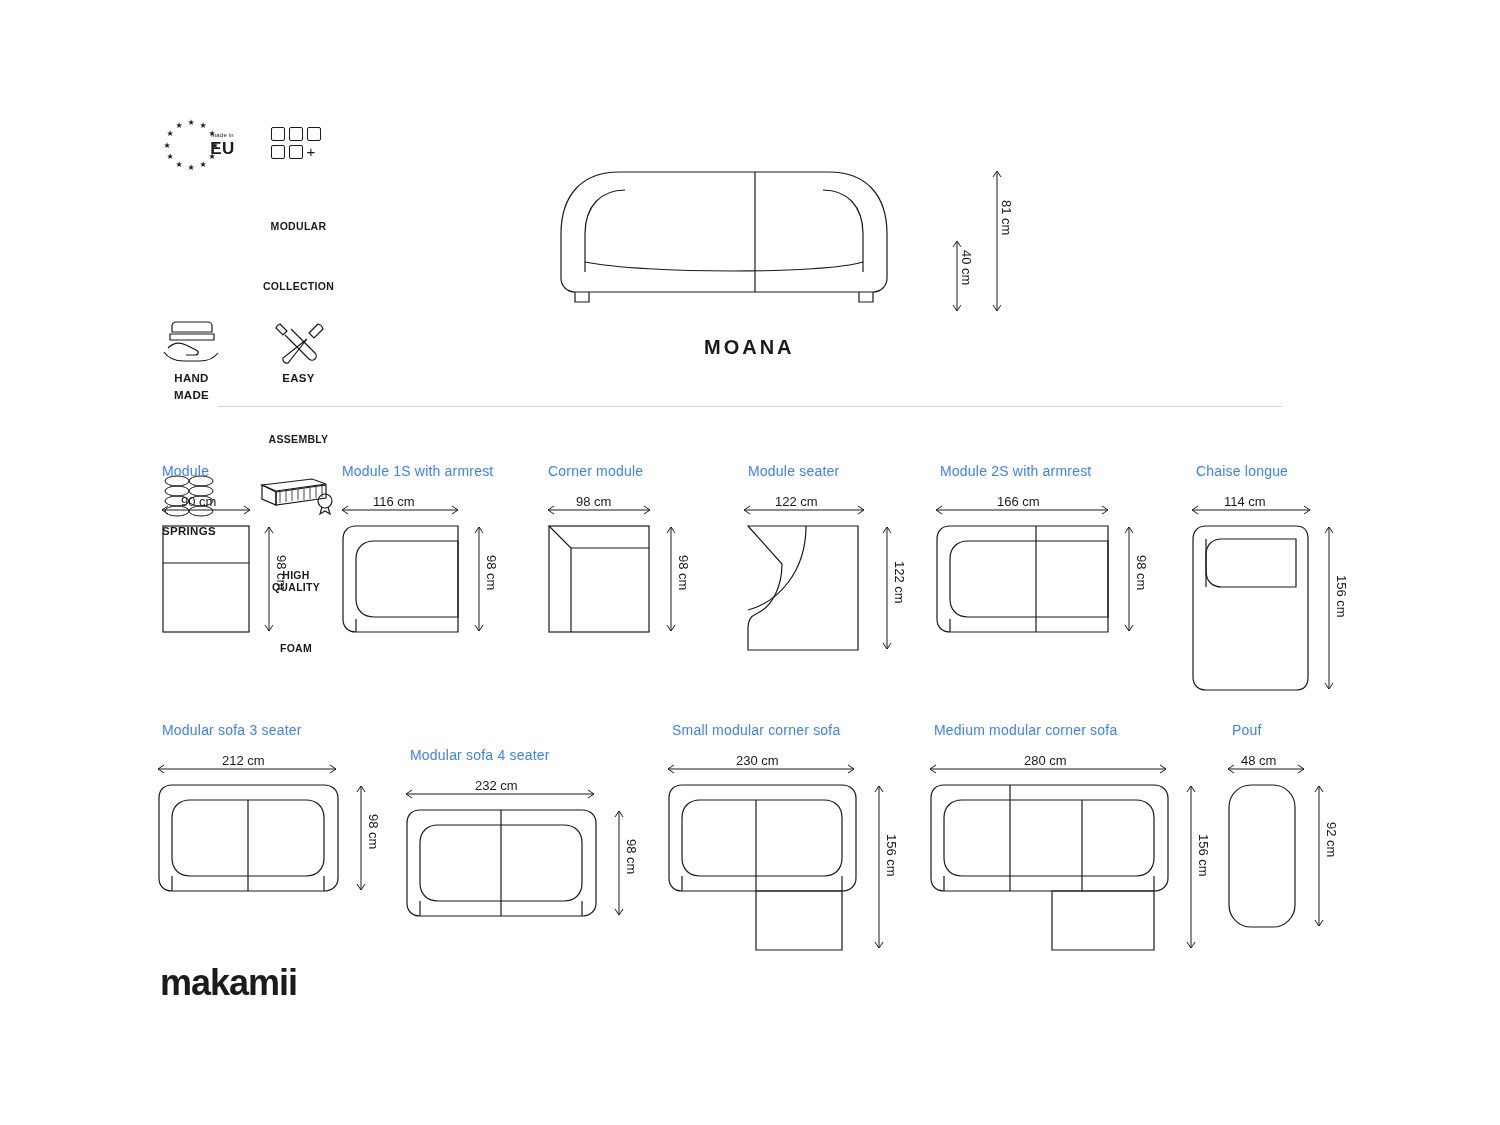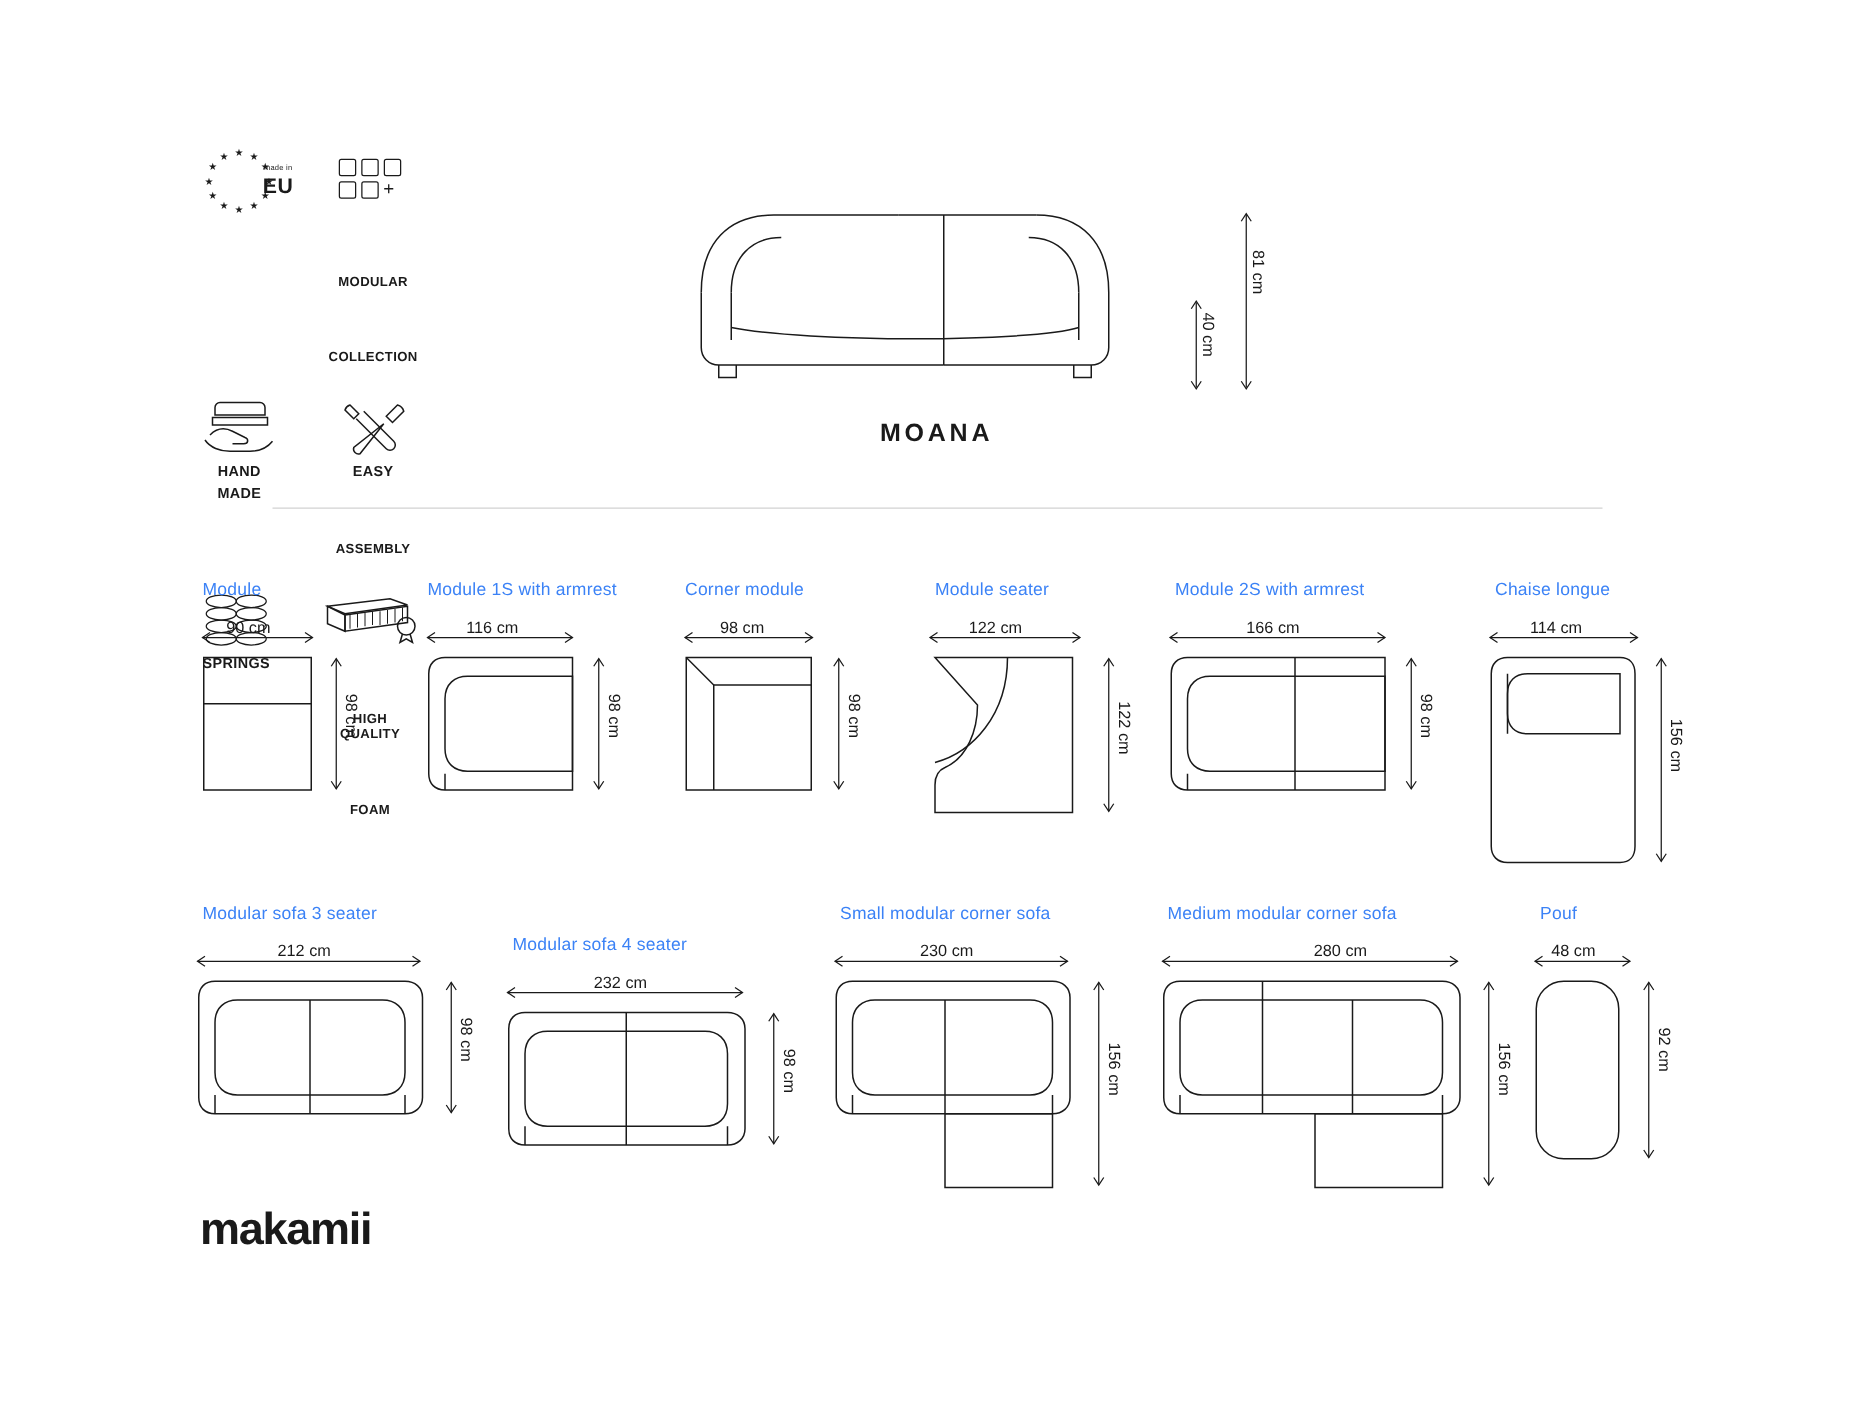--- a/index.html
+++ b/index.html
@@ -420,21 +420,21 @@
     <div class="dim-v" style="left:212px; top:112px;">156 cm</div>
   </div>
 
   <div class="item" style="left:934px; top:722px;">
     <div class="item-label">Medium modular corner sofa</div>
     <svg style="position:absolute; left:-8px; top:38px;" width="244" height="18" viewBox="0 0 244 18">
       <line class="ln-thin" x1="4" y1="9" x2="240" y2="9"></line>
       <path class="ln-thin" d="M10 5 l-6 4 6 4"></path>
         <path class="ln-thin" d="M234 5 l6 4 -6 4"></path>
     </svg>
-    <div class="dim-h" style="left:90px; top:31px;margin-left:27px;">280 cm</div>
+    <div class="dim-h" style="left:90px; top:31px;">280 cm</div>
     <svg style="position:absolute; left:-4px; top:62px;" width="240" height="166" viewBox="0 0 240 166">
       <path class="ln" d="M14 1 h210 c8 0 14 5 14 13 v80 c0 8 -6 13 -14 13 h-210 c-8 0 -13 -5 -13 -13 v-80 c0 -8 5 -13 13 -13 z"></path>
       <path class="ln" d="M32 16 h174 c10 0 18 6 18 18 v40 c0 12 -8 18 -18 18 h-174 c-10 0 -18 -6 -18 -18 v-40 c0 -12 8 -18 18 -18 z"></path>
       <line class="ln" x1="14" y1="107" x2="14" y2="92"></line>
       <line class="ln" x1="224" y1="107" x2="224" y2="92"></line>
       <line class="ln" x1="80" y1="1" x2="80" y2="107"></line>
       <line class="ln" x1="152" y1="16" x2="152" y2="107"></line>
       <path class="ln" d="M122 107 h102 v59 h-102 z"></path>
     </svg>
     <svg style="position:absolute; left:248px; top:62px;" width="18" height="166" viewBox="0 0 18 166">

